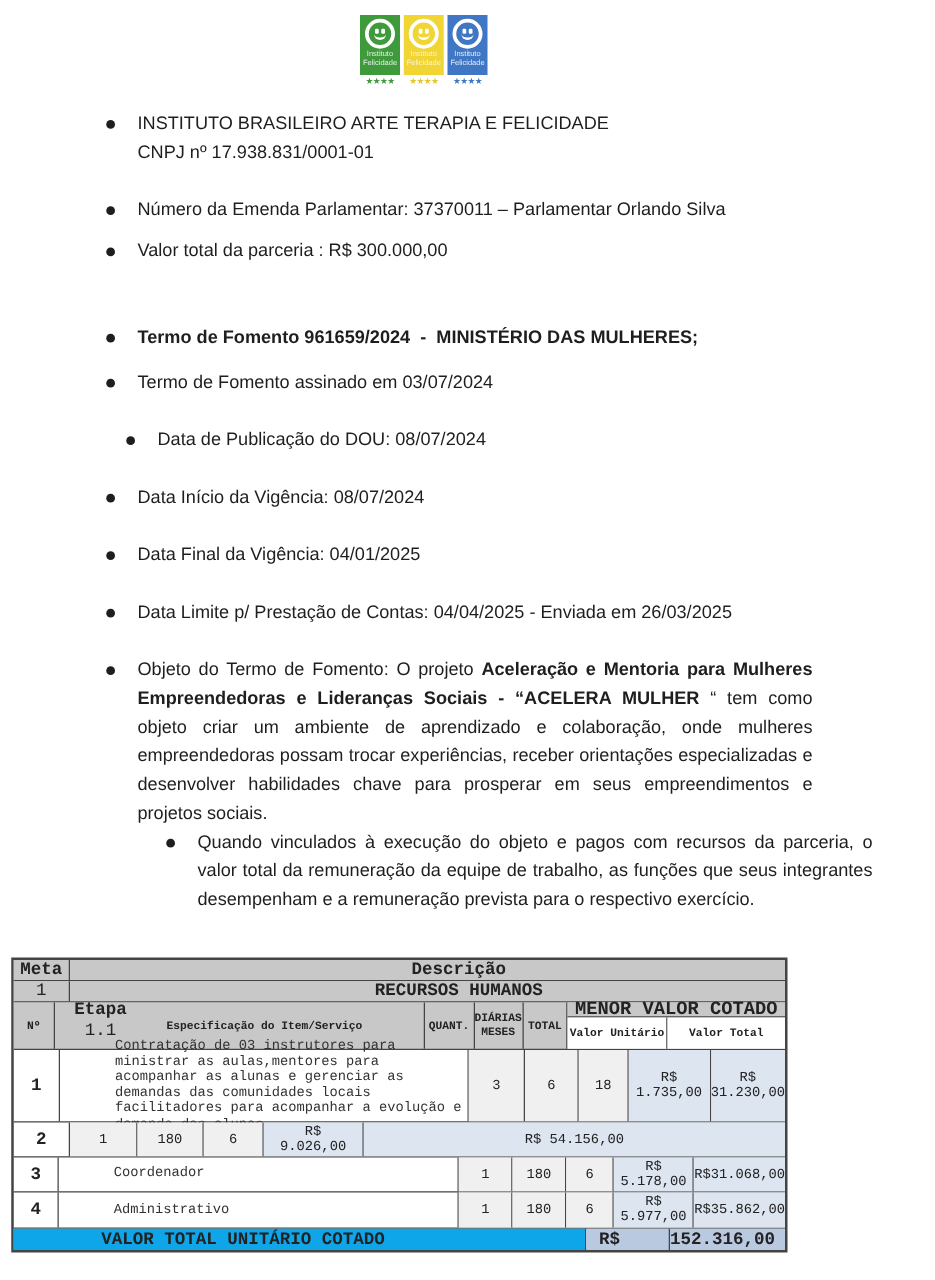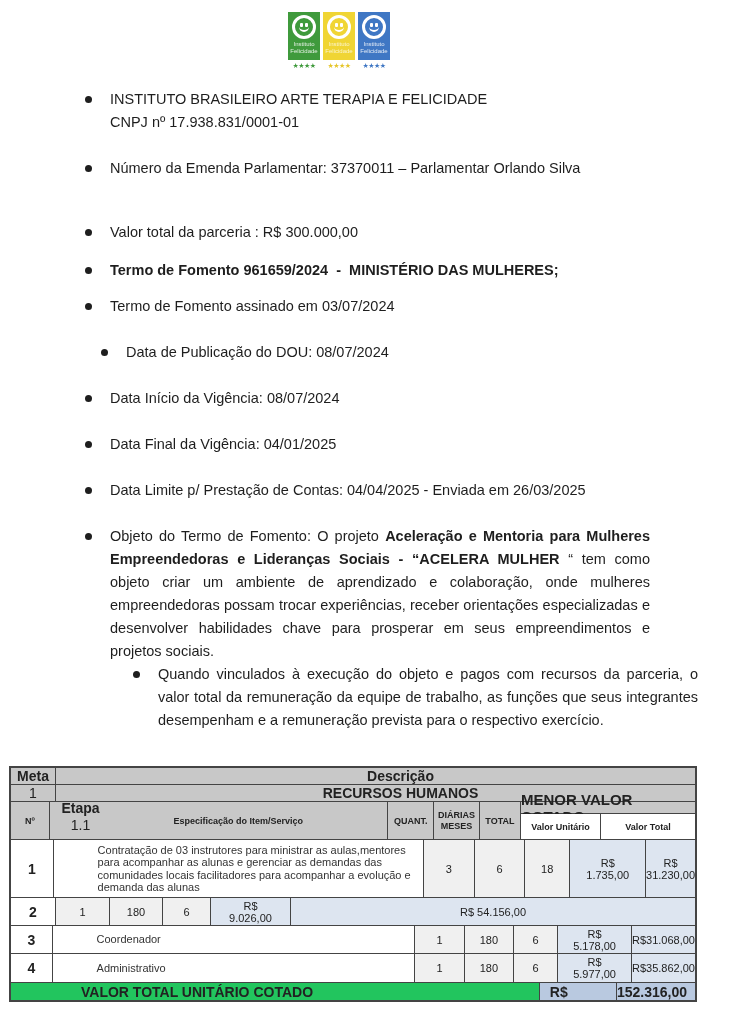--- a/index.html
+++ b/index.html
@@ -22,21 +22,21 @@
   .blue .tile-box { background: #3f77c4; } .blue .stars { color: #3f77c4; }
 
   
   .bullets { position: absolute; left: 0; top: 0; width: 748px; }
   .bullet { position: absolute; left: 110px; width: 540px; font-family: "Liberation Sans", sans-serif; font-size: 14.5px; line-height: 23px; color: #1e1e1e; }
   .bullet .dot { position: absolute; left: -25px; top: 8px; width: 7px; height: 7px; border-radius: 50%; background: #1e1e1e; }
   .bullet.justify { text-align: justify; }
   .bullet b { font-weight: bold; }
 
   
-  .tbl { position: absolute; left: 9px; top: 766px; width: 688px; border: 2px solid #444; font-family: Liberation Sans, sans-serif; }
+  .tbl { position: absolute; left: 9px; top: 766px; width: 621px; border: 2px solid #444; font-family: Liberation Mono, monospace; }
   .row { display: flex; border-bottom: 1px solid #444; }
   .row:last-child { border-bottom: none; }
   .cell { border-right: 1px solid #444; display: flex; align-items: center; justify-content: center; text-align: center; color: #222; }
   .cell:last-child { border-right: none; }
   .gray { background: #c8c8c8; }
   .light { background: #f0f0f0; }
   .blueish { background: #dde5f0; }
   .blue-total { background: #b9c9e0; }
   .hdr1 { height: 17px; font-weight: bold; font-size: 14px; }
   .hdr2 { height: 17px; font-weight: bold; font-size: 14px; }
@@ -46,21 +46,21 @@
   .menor-wrap { width: 80px; flex: 1; display: flex; flex-direction: column; }
   .menor-top { height: 12px; border-bottom: 1px solid #444; font-size: 15px; font-weight: bold; display: flex; align-items: center; justify-content: center; background: #c8c8c8; }
   .menor-bottom { flex: 1; display: flex; }
   .menor-bottom .cell { background: #ffffff; font-size: 9px; font-weight: bold; line-height: 10px; }
   .data-row .cell { font-size: 11px; }
   .data-row .num { font-size: 14px; font-weight: bold; }
   .spec-text { justify-content: flex-start; text-align: left; padding: 0 4px; font-size: 11px; line-height: 12.5px; color: #333; }
   .r1 { height: 58px; } .r2 { height: 28px; } .r3 { height: 28px; } .r4 { height: 29px; }
   .vu { font-size: 10.5px; line-height: 12px; flex-direction: column; }
   .total-row { height: 17px; }
-  .total-label { width: 549px; font-weight: bold; font-size: 14px; background: #22c55e; justify-content: flex-start; padding-left: 70px; }
+  .total-label { width: 549px; font-weight: bold; font-size: 14px; background: #0ea5e9; justify-content: flex-start; padding-left: 70px; }
   .total-rs { width: 80px; font-weight: bold; font-size: 14px; justify-content: flex-start; padding-left: 10px; }
   .total-val { flex: 1; font-weight: bold; font-size: 14px; justify-content: flex-end; padding-right: 8px; }
 </style>
 </head>
 <body>
 
 <div class="logo">
   <div class="logo-tile green">
     <div class="tile-box">
         <div class="smiley">
@@ -93,21 +93,21 @@
 <div class="bullets">
   <div class="bullet" style="top:88px;">
     <span class="dot"></span>
     <div>INSTITUTO BRASILEIRO ARTE TERAPIA E FELICIDADE</div>
     <div>CNPJ nº 17.938.831/0001-01</div>
   </div>
   <div class="bullet" style="top:157px;">
     <span class="dot"></span>
     <span>Número da Emenda Parlamentar: 37370011 – Parlamentar Orlando Silva</span>
   </div>
-  <div class="bullet" style="top:221px;">
+  <div class="bullet" style="top:190px;">
     <span class="dot"></span>
     <span>Valor total da parceria : R$ 300.000,00</span>
   </div>
   <div class="bullet" style="top:259px;font-weight:bold;">
     <span class="dot"></span>
     <span style="white-space:pre;">Termo de Fomento 961659/2024  -  MINISTÉRIO DAS MULHERES;</span>
   </div>
   <div class="bullet" style="top:295px;">
     <span class="dot"></span>
     <span>Termo de Fomento assinado em 03/07/2024</span>

